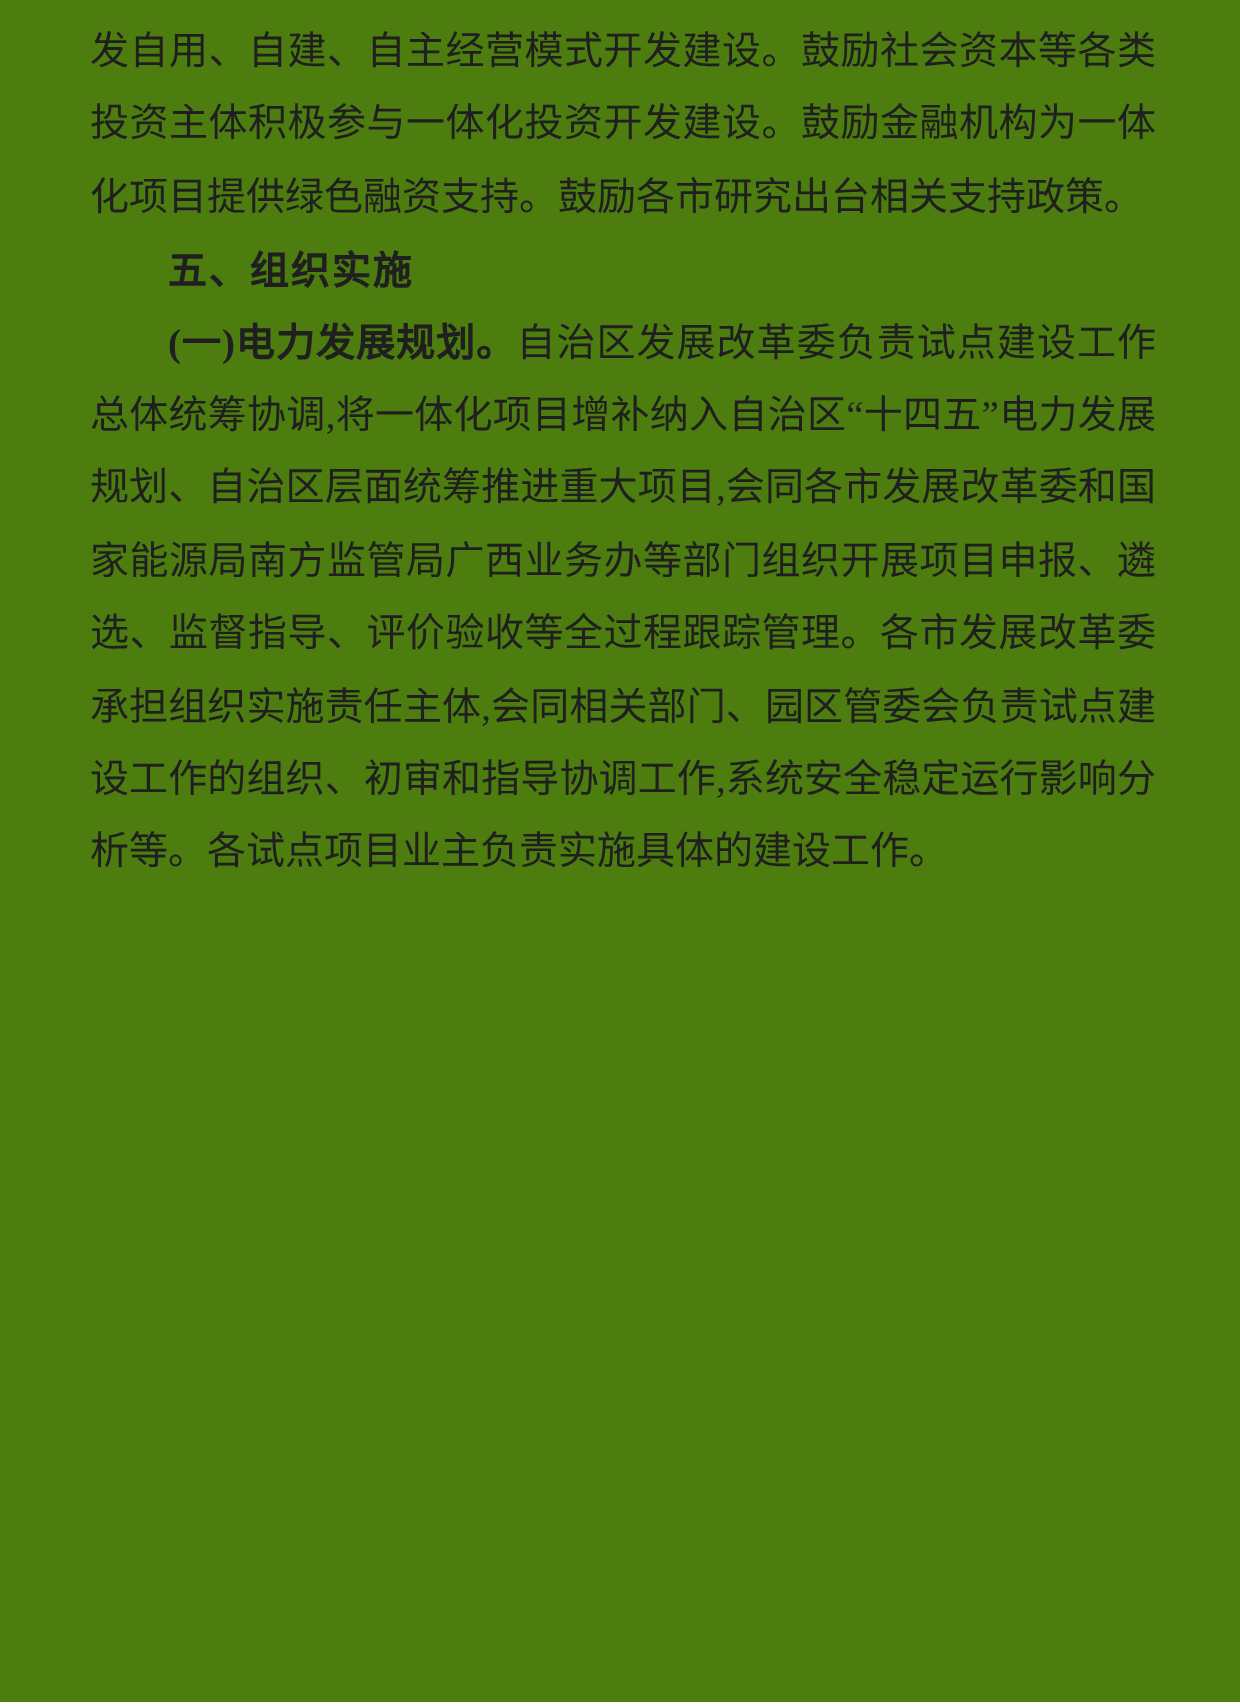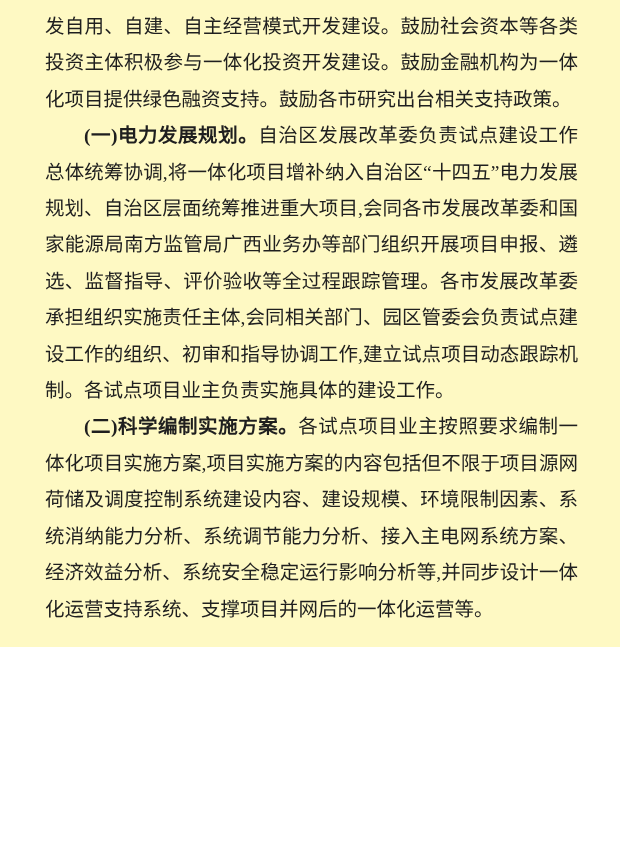--- a/index.html
+++ b/index.html
@@ -8,23 +8,23 @@
   }
   body {
     width: 620px;
     height: 853px;
     background: #ffffff;
     overflow: hidden;
   }
   .page {
     box-sizing: border-box;
     width: 620px;
-    height: 647px;
+    height: 851px;
     padding: 9px 42px 0 45px;
-    background: #fef9c3;
+    background: #4d7c0f;
     color: #1f1f1f;
     font-family: "Liberation Serif", "DejaVu Serif", serif;
     font-size: 19.5px;
     line-height: 36.4px;
     text-align: justify;
     text-justify: inter-ideograph;
   }
   .page p {
     margin: 0;
     padding: 0;
@@ -43,19 +43,19 @@
     font-weight: bold;
   }
 </style>
 </head>
 <body>
 
 <div class="page">
 
   <p class="no-indent">发自用、自建、自主经营模式开发建设。鼓励社会资本等各类投资主体积极参与一体化投资开发建设。鼓励金融机构为一体化项目提供绿色融资支持。鼓励各市研究出台相关支持政策。</p>
 
+  <p class="heading">五、组织实施</p>
 
-  <p><span class="lead">(一)电力发展规划。</span><span>自治区发展改革委负责试点建设工作总体统筹协调,将一体化项目增补纳入自治区“十四五”电力发展规划、自治区层面统筹推进重大项目,会同各市发展改革委和国家能源局南方监管局广西业务办等部门组织开展项目申报、遴选、监督指导、评价验收等全过程跟踪管理。各市发展改革委承担组织实施责任主体,会同相关部门、园区管委会负责试点建设工作的组织、初审和指导协调工作,建立试点项目动态跟踪机制。各试点项目业主负责实施具体的建设工作。</span></p>
+  <p><span class="lead">(一)电力发展规划。</span><span>自治区发展改革委负责试点建设工作总体统筹协调,将一体化项目增补纳入自治区“十四五”电力发展规划、自治区层面统筹推进重大项目,会同各市发展改革委和国家能源局南方监管局广西业务办等部门组织开展项目申报、遴选、监督指导、评价验收等全过程跟踪管理。各市发展改革委承担组织实施责任主体,会同相关部门、园区管委会负责试点建设工作的组织、初审和指导协调工作,系统安全稳定运行影响分析等。各试点项目业主负责实施具体的建设工作。</span></p>
 
-  <p><span class="lead">(二)科学编制实施方案。</span><span>各试点项目业主按照要求编制一体化项目实施方案,项目实施方案的内容包括但不限于项目源网荷储及调度控制系统建设内容、建设规模、环境限制因素、系统消纳能力分析、系统调节能力分析、接入主电网系统方案、经济效益分析、系统安全稳定运行影响分析等,并同步设计一体化运营支持系统、支撑项目并网后的一体化运营等。</span></p>
 
 
 </div>
 
 </body></html>

